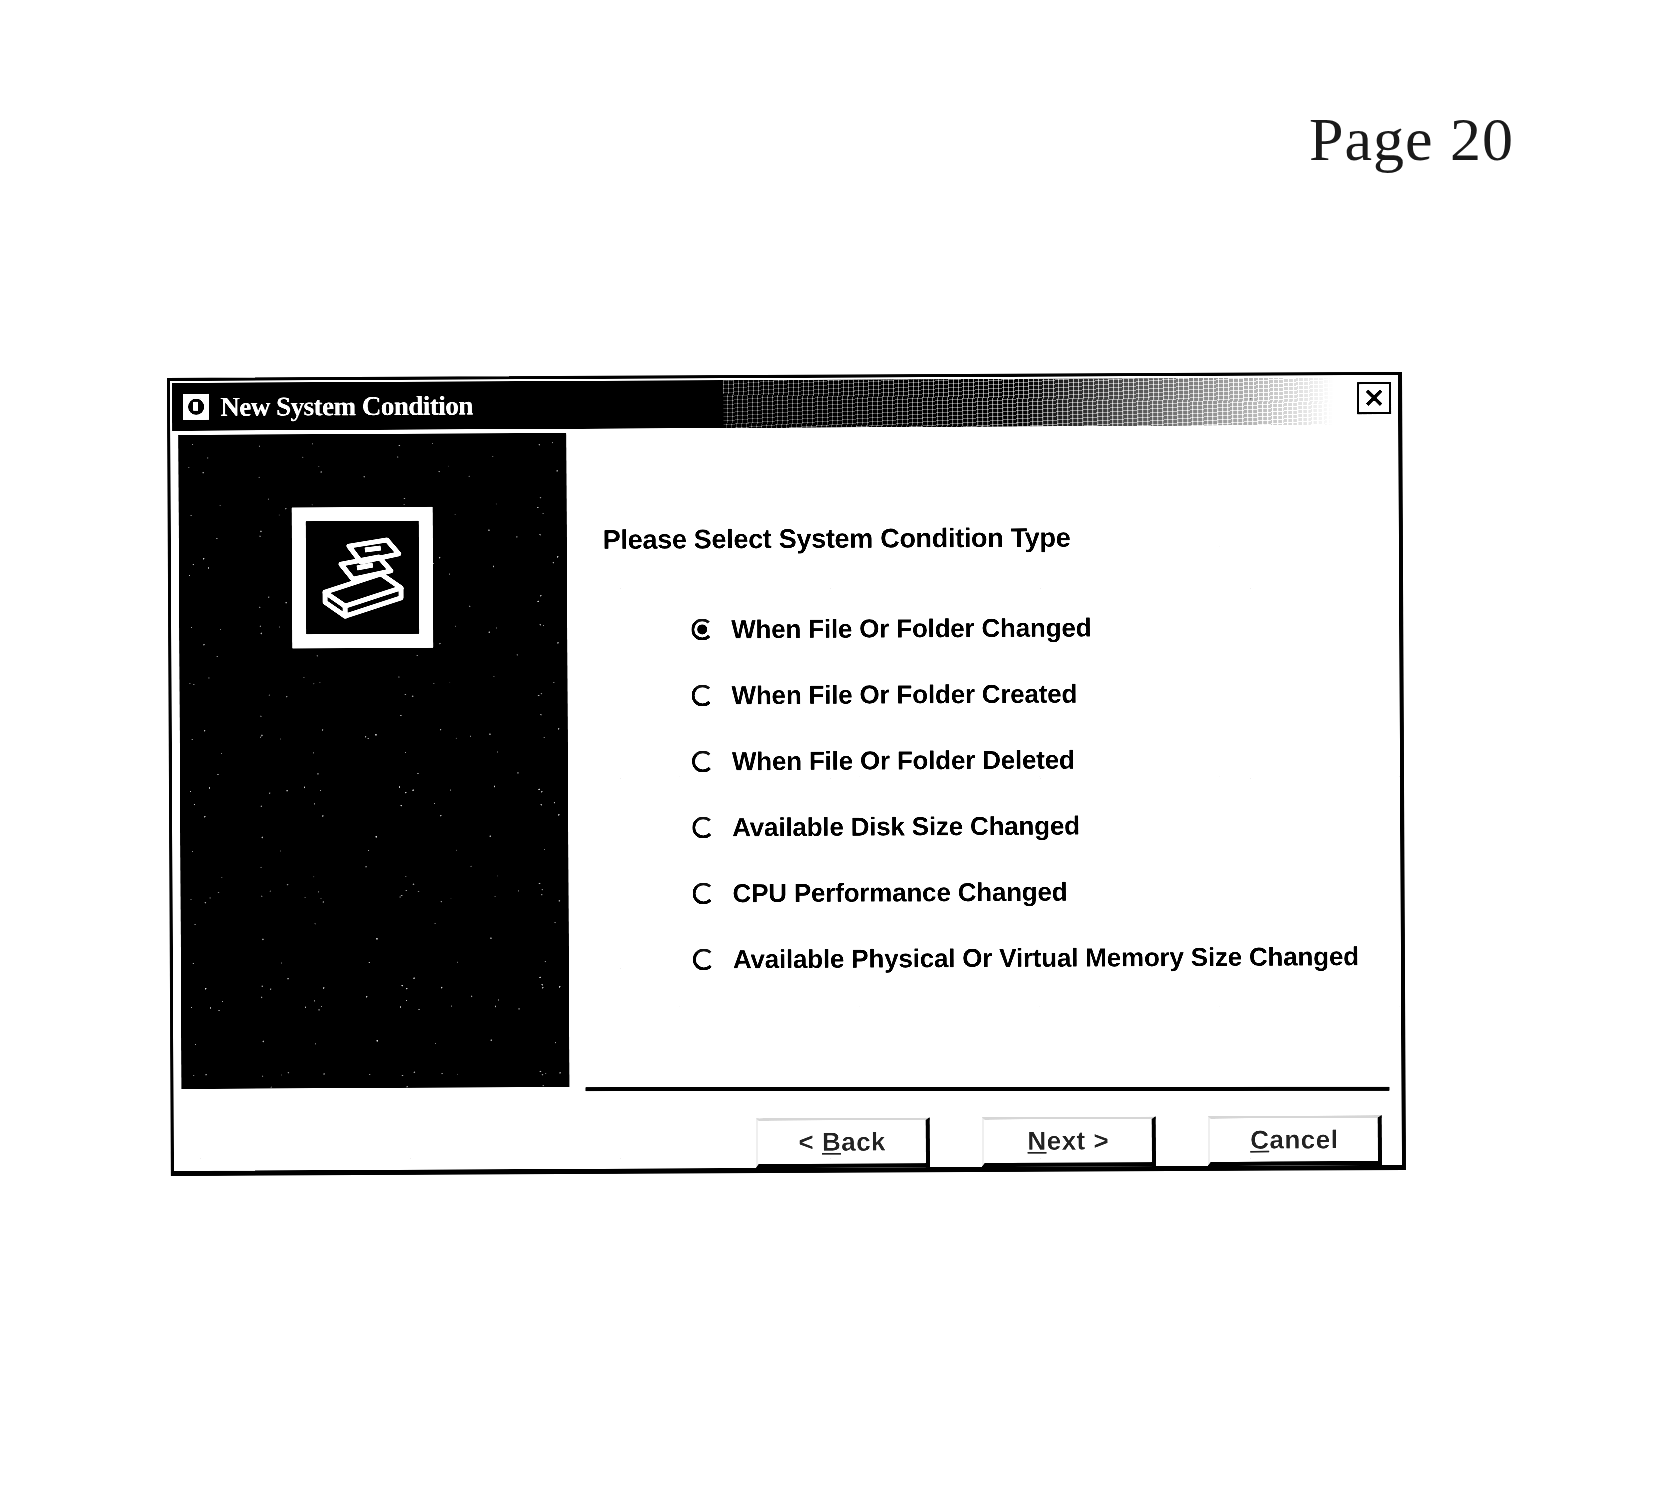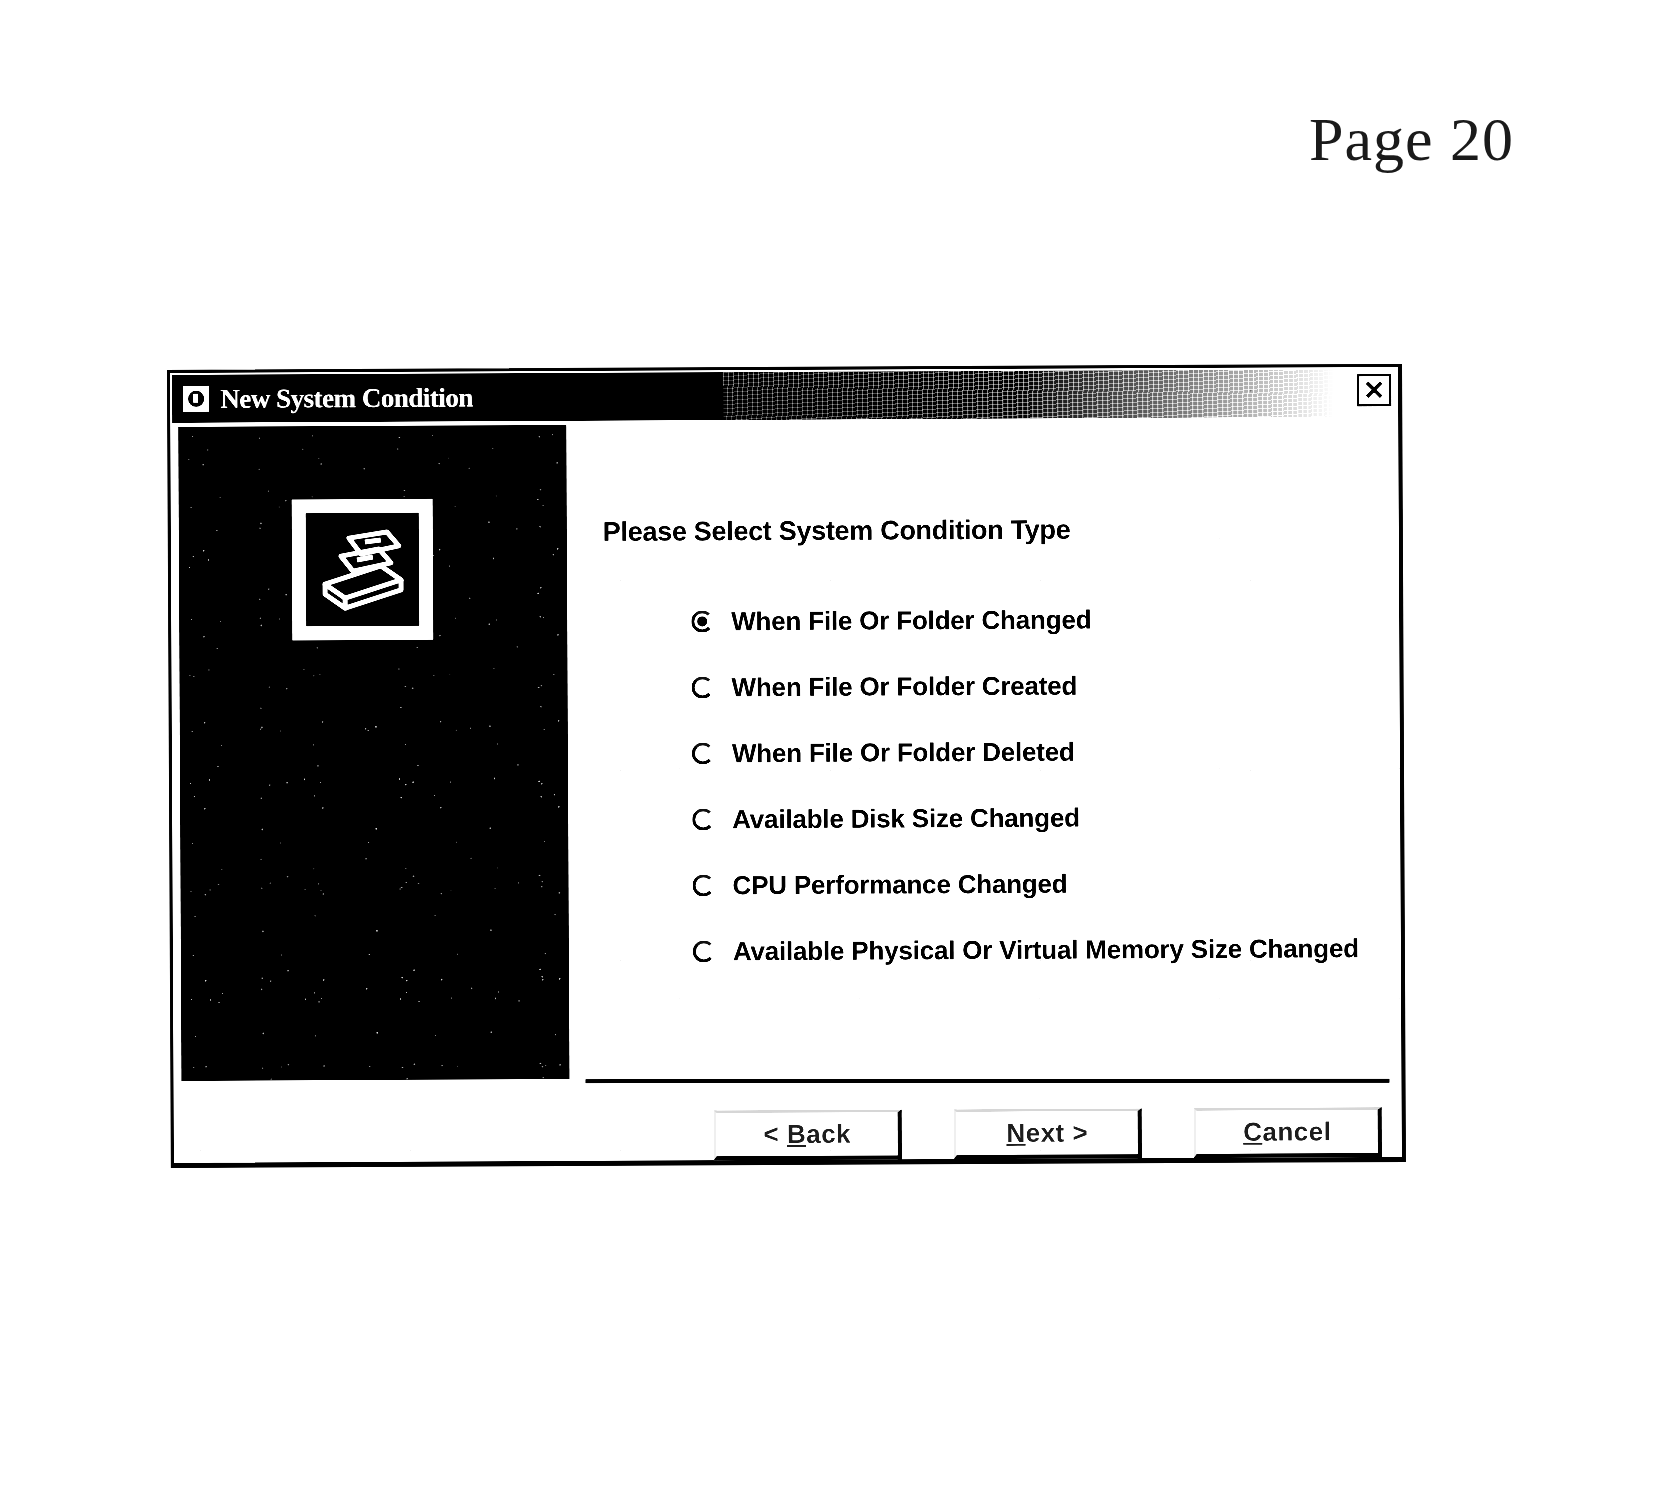--- a/index.html
+++ b/index.html
@@ -24,21 +24,21 @@
     font-size: 62px;
     color: #1a1a1a;
     letter-spacing: 1px;
     white-space: nowrap;
   }
 
   
   .scan-wrap {
     position: absolute;
     left: 163px;
-    top: 368px;
+    top: 376px;
     width: 1245px;
     height: 808px;
     filter: contrast(175%) grayscale(100%);
   }
 
   .dialog {
     position: absolute;
     left: 4px;
     top: 2px;
     width: 1235px;
@@ -293,29 +293,29 @@
     position: absolute;
     left: 0;
     right: 18px;
     top: 690px;
     display: flex;
     justify-content: flex-end;
     gap: 52px;
   }
   .btn {
     position: relative;
-    width: 188px;
+    width: 174px;
     height: 50px;
     background: #ffffff;
     display: flex;
     align-items: center;
     justify-content: center;
     font-size: 26px;
     font-weight: bold;
-    color: #701a75;
+    color: #14532d;
     letter-spacing: 0.5px;
     font-family: "Liberation Sans", sans-serif;
     
     border-top: 3px solid rgba(0,0,0,0.30);
     border-left: 3px solid rgba(0,0,0,0.25);
     border-right: 4px solid #000;
     border-bottom: 4px solid #000;
     box-sizing: border-box;
   }
   .btn .u { text-decoration: underline; }

